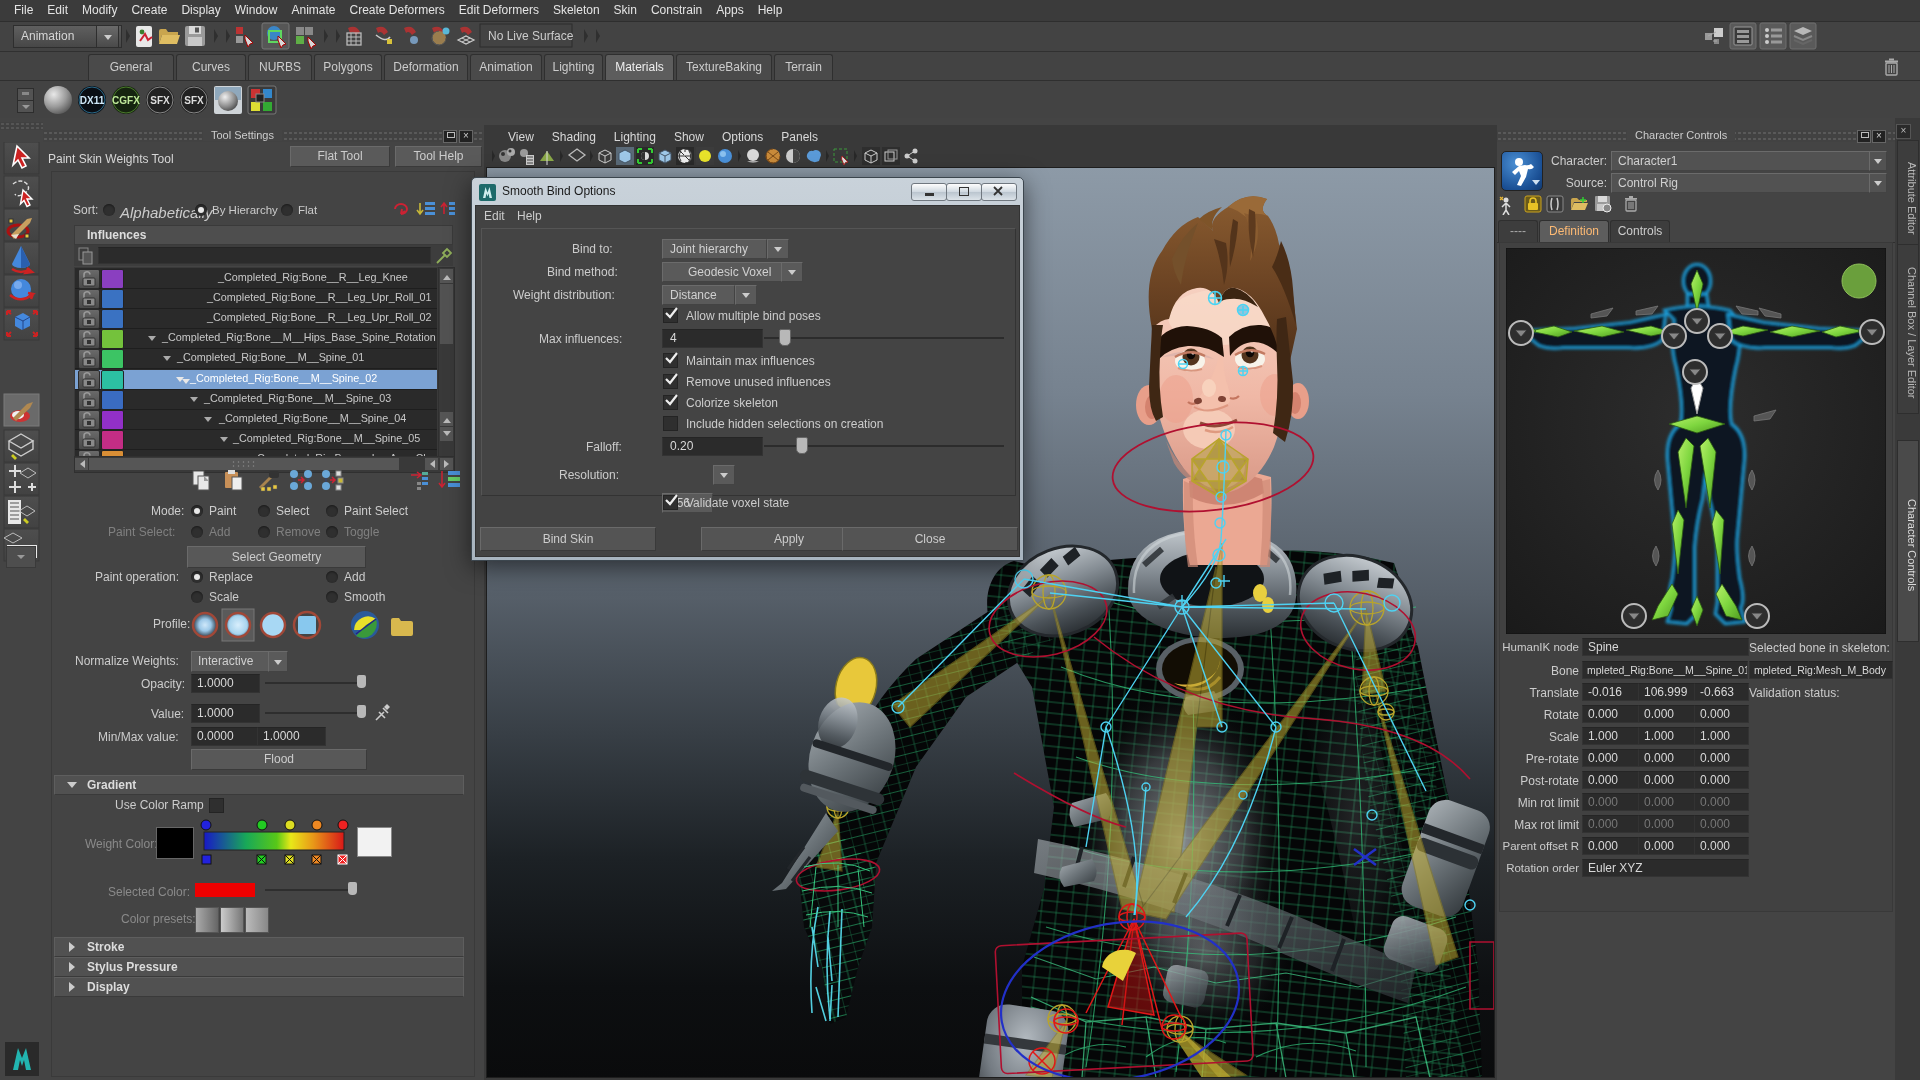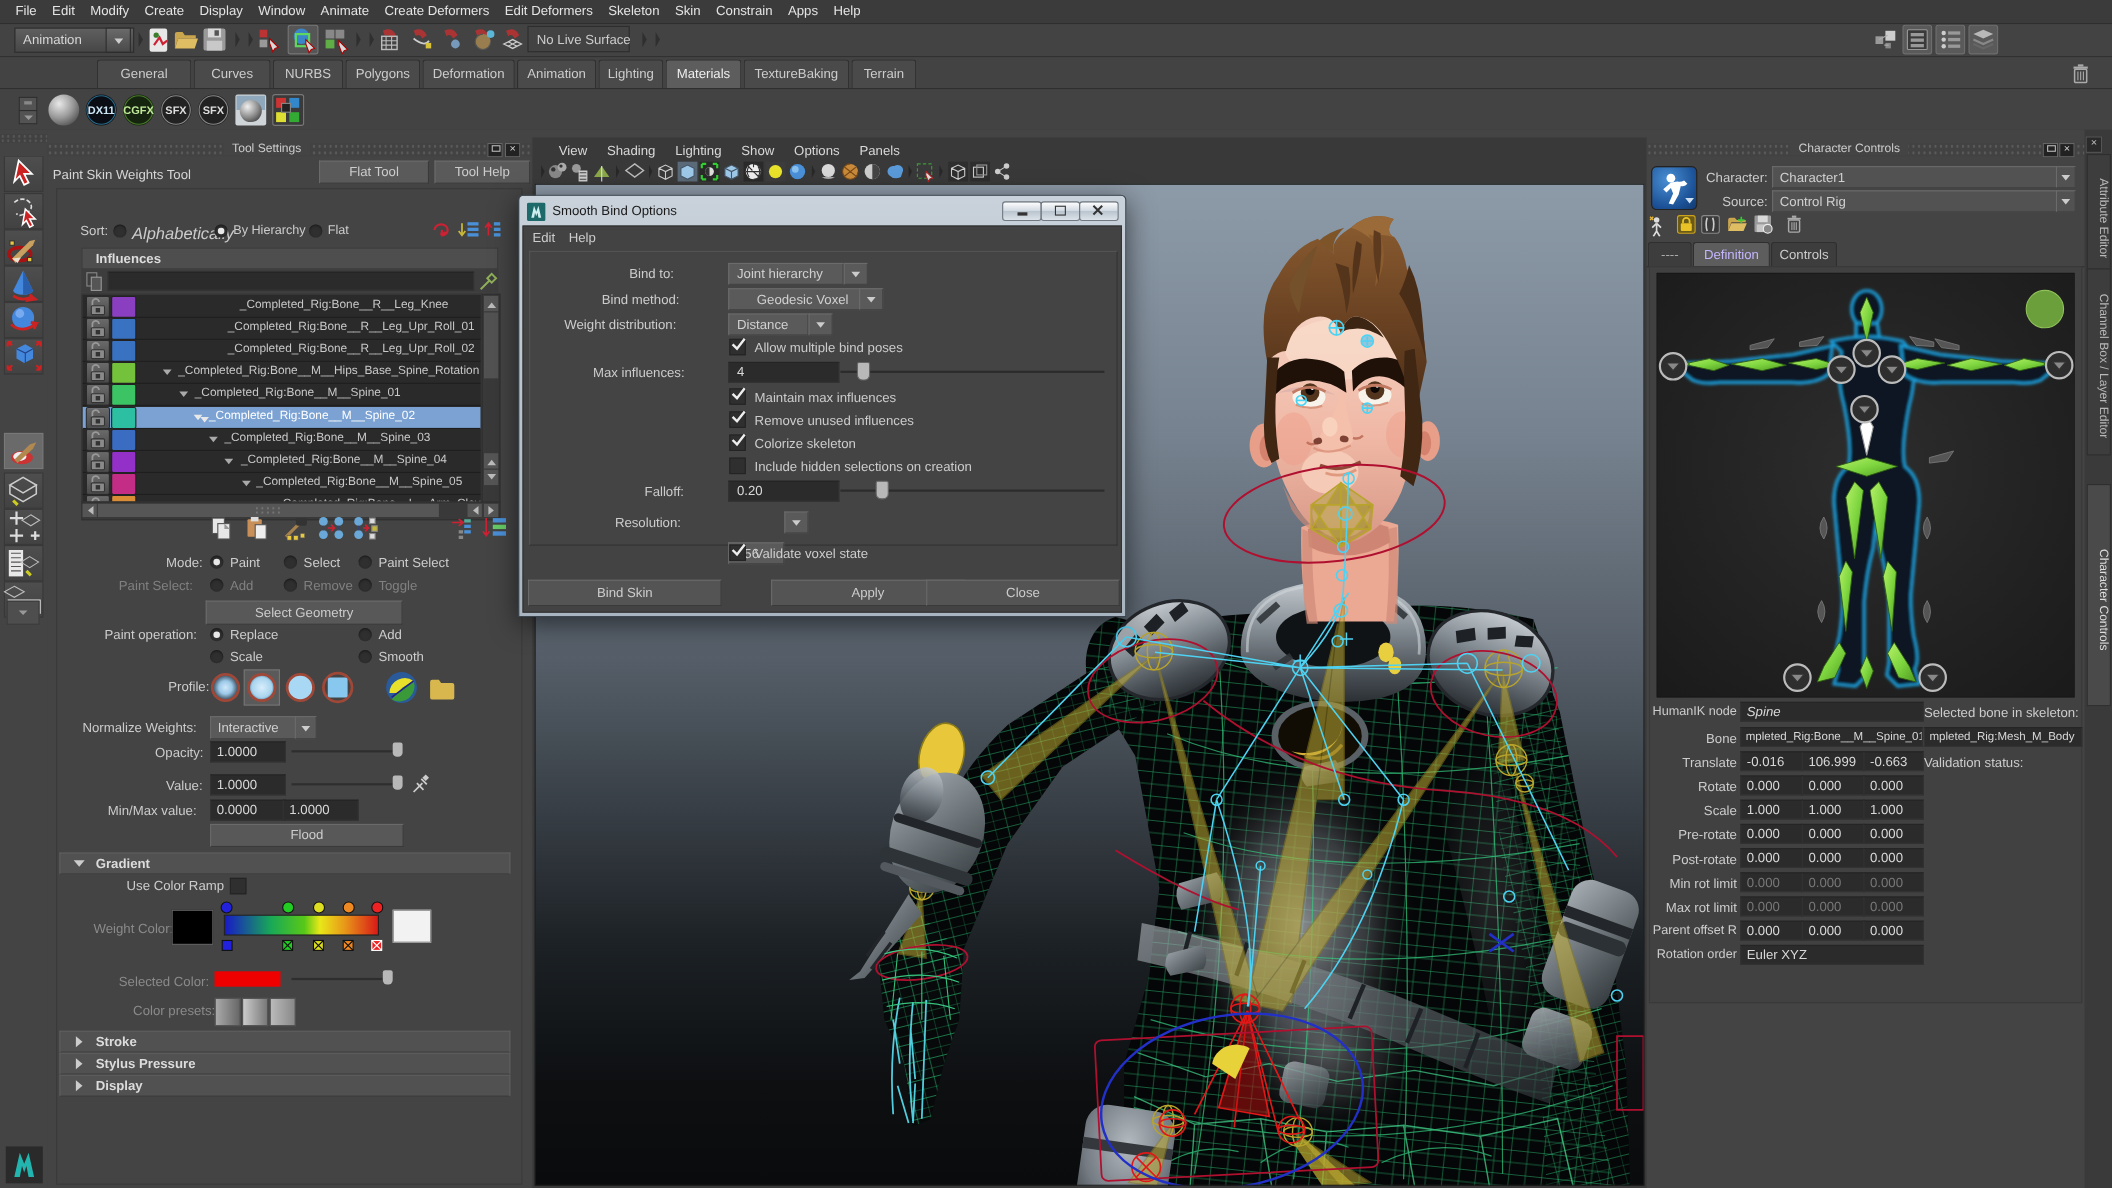--- a/index.html
+++ b/index.html
@@ -1209,21 +1209,21 @@
         <rect x="2" y="3" width="12" height="1.6" fill="#aaa"></rect>
         <rect x="6" y="1" width="4" height="2" fill="#aaa"></rect>
         <line x1="6" y1="7" x2="6" y2="14" stroke="#aaa"></line>
         <line x1="8" y1="7" x2="8" y2="14" stroke="#aaa"></line>
         <line x1="10" y1="7" x2="10" y2="14" stroke="#aaa"></line>
       </g>
  </svg>
 
  <div style="position:absolute;left:0;top:93px;width:398px;height:24px;border-bottom:1px solid #2f2f2f;">
   <div style="position:absolute;left:1px;top:2px;width:38px;height:21px;background:#3d3d3d;border:1px solid #2f2f2f;border-bottom:none;border-radius:3px 3px 0 0;text-align:center;line-height:21px;color:#aaa;">----</div>
-  <div style="position:absolute;left:42px;top:2px;width:68px;height:22px;background:#5d5d5d;border:1px solid #2f2f2f;border-bottom:none;border-radius:3px 3px 0 0;text-align:center;line-height:21px;color:#c4b5fd;">Definition</div>
+  <div style="position:absolute;left:42px;top:2px;width:68px;height:22px;background:#5d5d5d;border:1px solid #2f2f2f;border-bottom:none;border-radius:3px 3px 0 0;text-align:center;line-height:21px;color:#fdba74;">Definition</div>
   <div style="position:absolute;left:113px;top:2px;width:58px;height:21px;background:#3d3d3d;border:1px solid #2f2f2f;border-bottom:none;border-radius:3px 3px 0 0;text-align:center;line-height:21px;">Controls</div>
  </div>
 
  <div style="position:absolute;left:2px;top:117px;width:392px;height:668px;border:1px solid #393939;background:#414141;"></div>
 
  <svg style="position:absolute;left:9px;top:123px;" width="380" height="386" viewBox="0 0 380 386">
   <defs>
    <radialGradient id="diagBG" cx="0.5" cy="0.45" r="0.75">
           <stop offset="0" stop-color="#2d2d2d"></stop>
           <stop offset="1" stop-color="#1a1a1a"></stop>
@@ -1318,21 +1318,21 @@
           <path d="M-6 -3 l12 0 l-6 7 z" fill="#888" stroke="#333"></path>
         </g>
    <g transform="translate(251,368)">
           <circle r="12" fill="#2e2e2e" stroke="#bbb" stroke-width="2"></circle>
           <path d="M-6 -3 l12 0 l-6 7 z" fill="#888" stroke="#333"></path>
         </g>
   </g>
  </svg>
 
  <div style="position:absolute;left:0px;top:516px;width:82px;text-align:right;white-space:nowrap;font-size:11.5px;">HumanIK node</div>
- <div class="well" style="position:absolute;left:85px;top:513px;width:160px;height:16px;line-height:16px;padding-left:5px;font-style:italic;">Spine</div>
+ <div class="well" style="position:absolute;left:85px;top:513px;width:160px;height:16px;line-height:16px;padding-left:5px;">Spine</div>
  <div style="position:absolute;left:252px;top:516px;">Selected bone in skeleton:</div>
  <div style="position:absolute;left:8px;top:539px;width:74px;text-align:right;">Bone</div>
  <div class="well" style="position:absolute;left:85px;top:536px;width:160px;height:16px;line-height:16px;padding-left:4px;font-size:10.5px;overflow:hidden;white-space:nowrap;">mpleted_Rig:Bone__M__Spine_01</div>
  <div class="well" style="position:absolute;left:252px;top:536px;width:138px;height:16px;line-height:16px;padding-left:4px;font-size:10.5px;overflow:hidden;white-space:nowrap;">mpleted_Rig:Mesh_M_Body</div>
  <div style="position:absolute;left:8px;top:561px;width:74px;text-align:right;">Translate</div>
  <div class="well" style="position:absolute;left:85px;top:558px;width:50px;height:16px;line-height:16px;padding-left:5px;">-0.016</div>
  <div class="well" style="position:absolute;left:141px;top:558px;width:50px;height:16px;line-height:16px;padding-left:5px;">106.999</div>
  <div class="well" style="position:absolute;left:197px;top:558px;width:48px;height:16px;line-height:16px;padding-left:5px;">-0.663</div>
  <div style="position:absolute;left:252px;top:561px;">Validation status:</div>
  <div style="position:absolute;left:8px;top:583px;width:74px;text-align:right;">Rotate</div>

